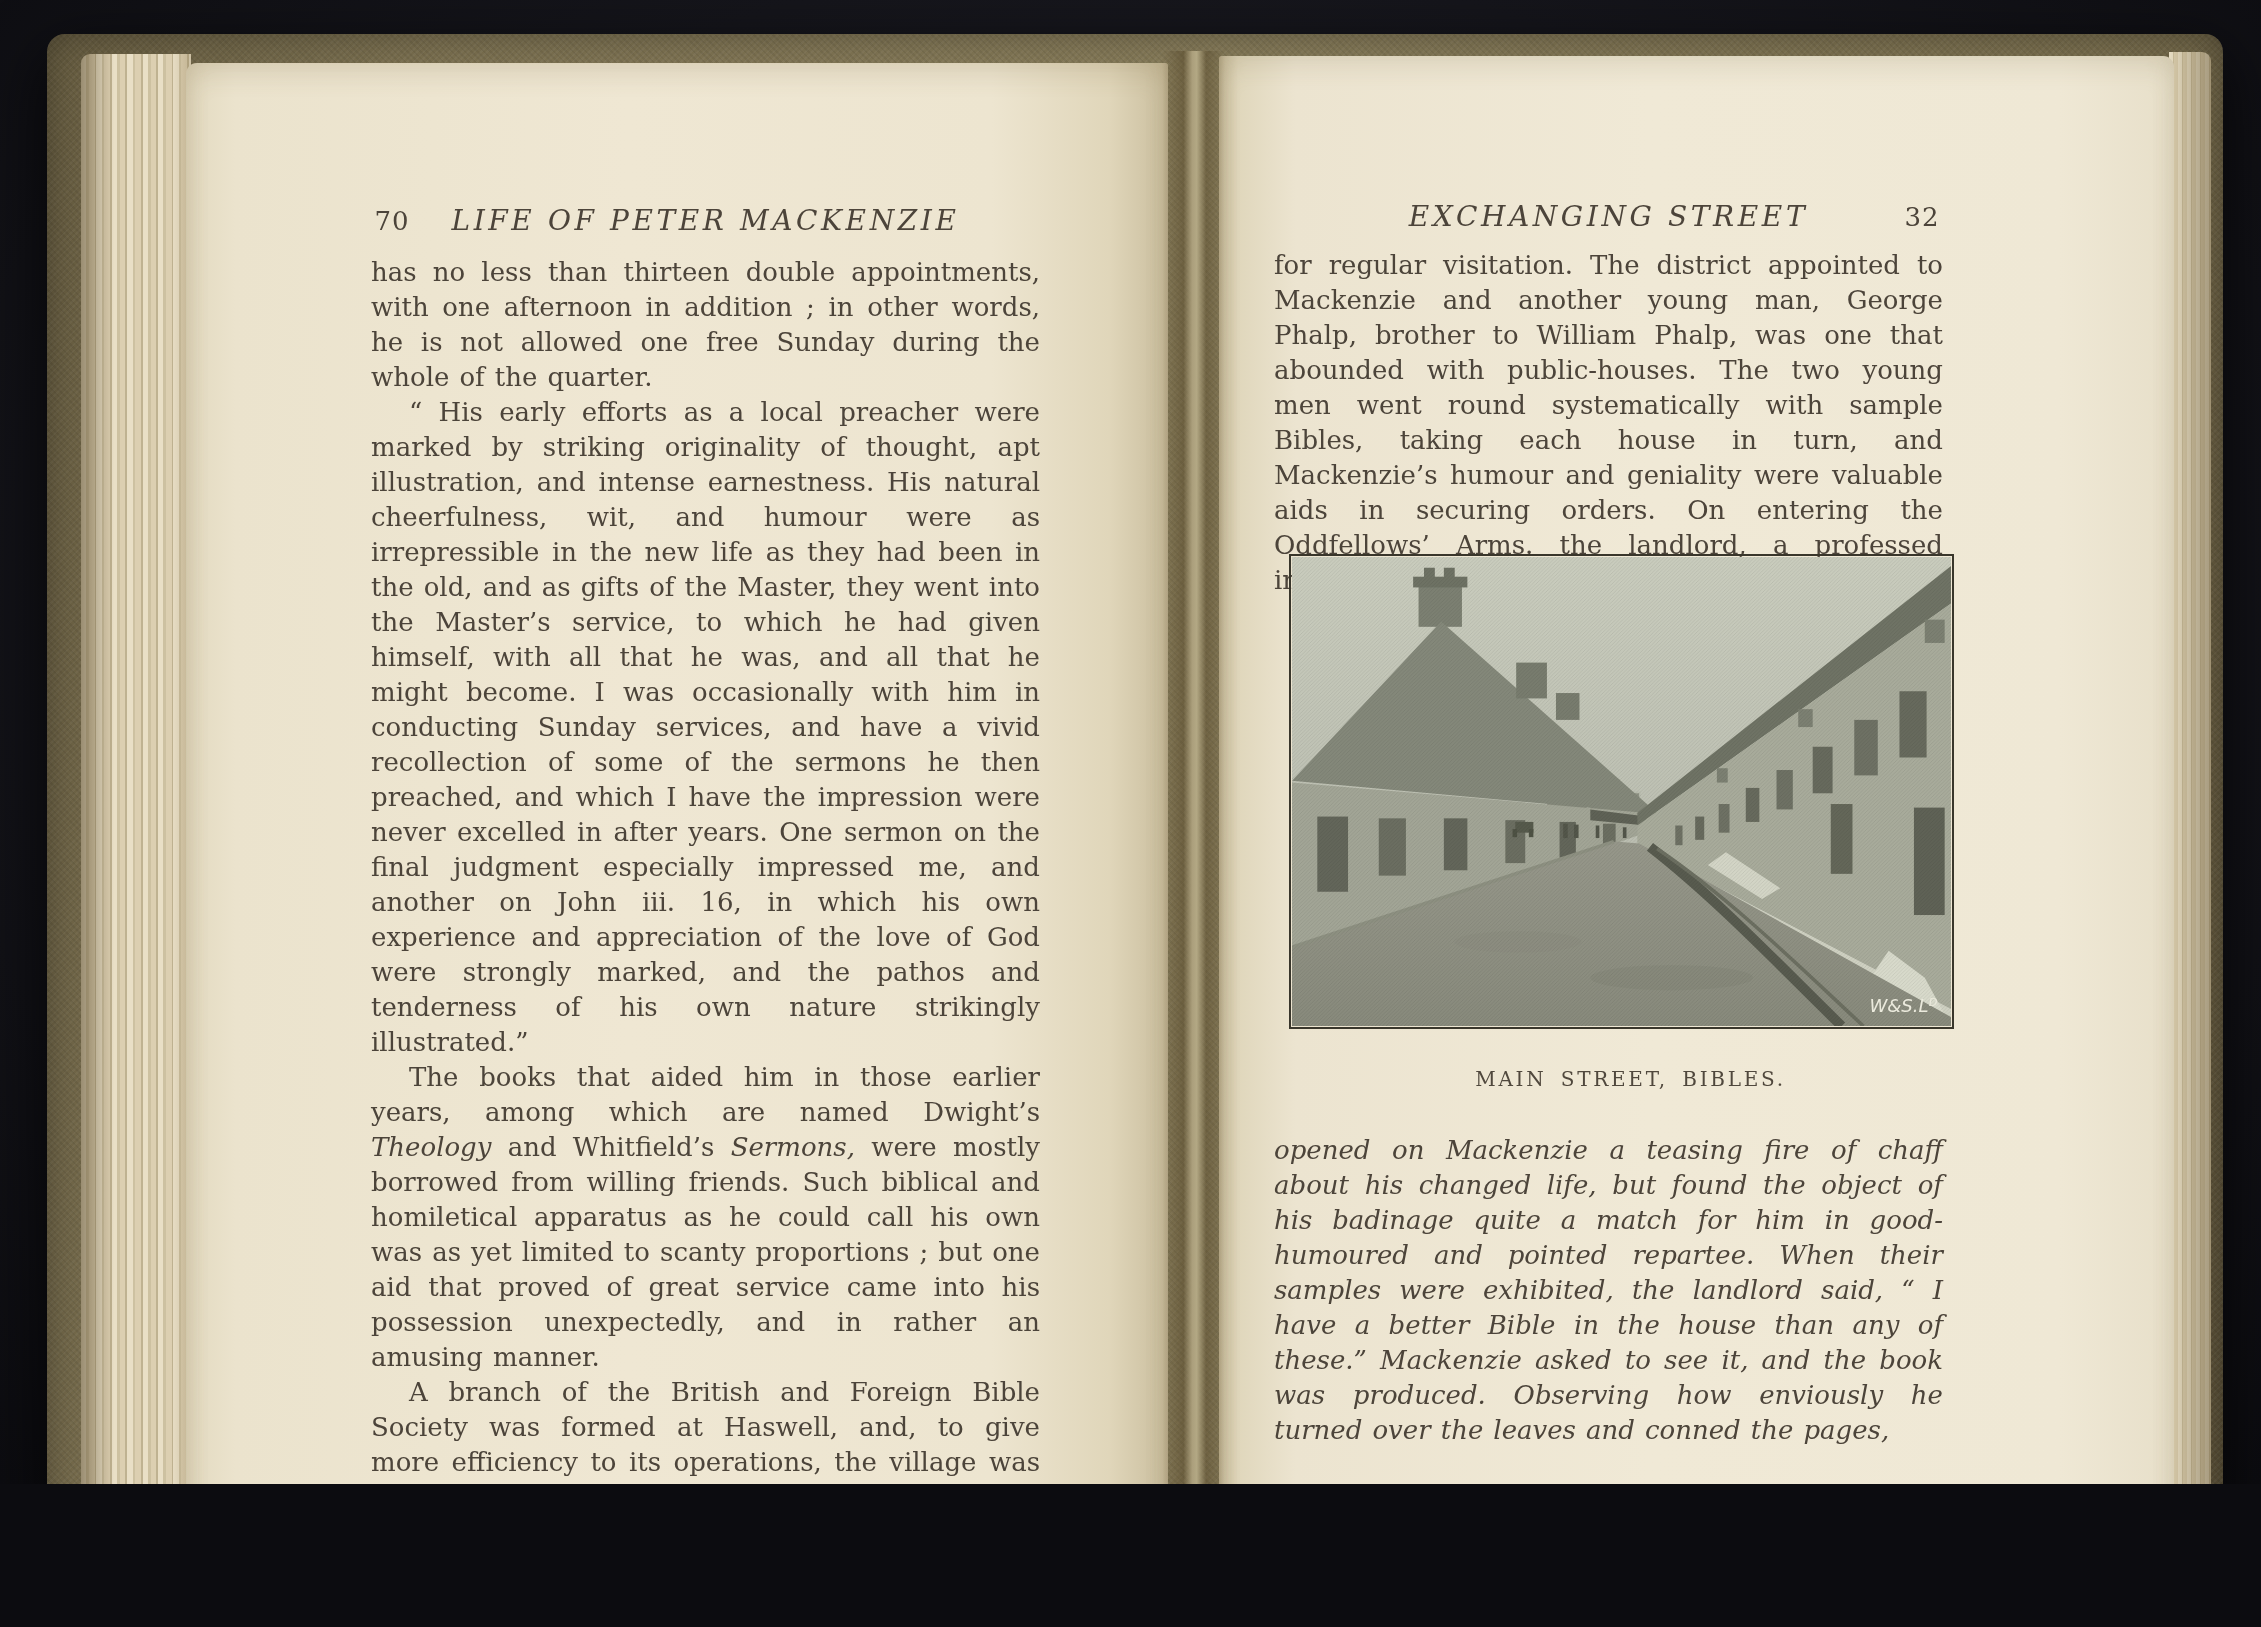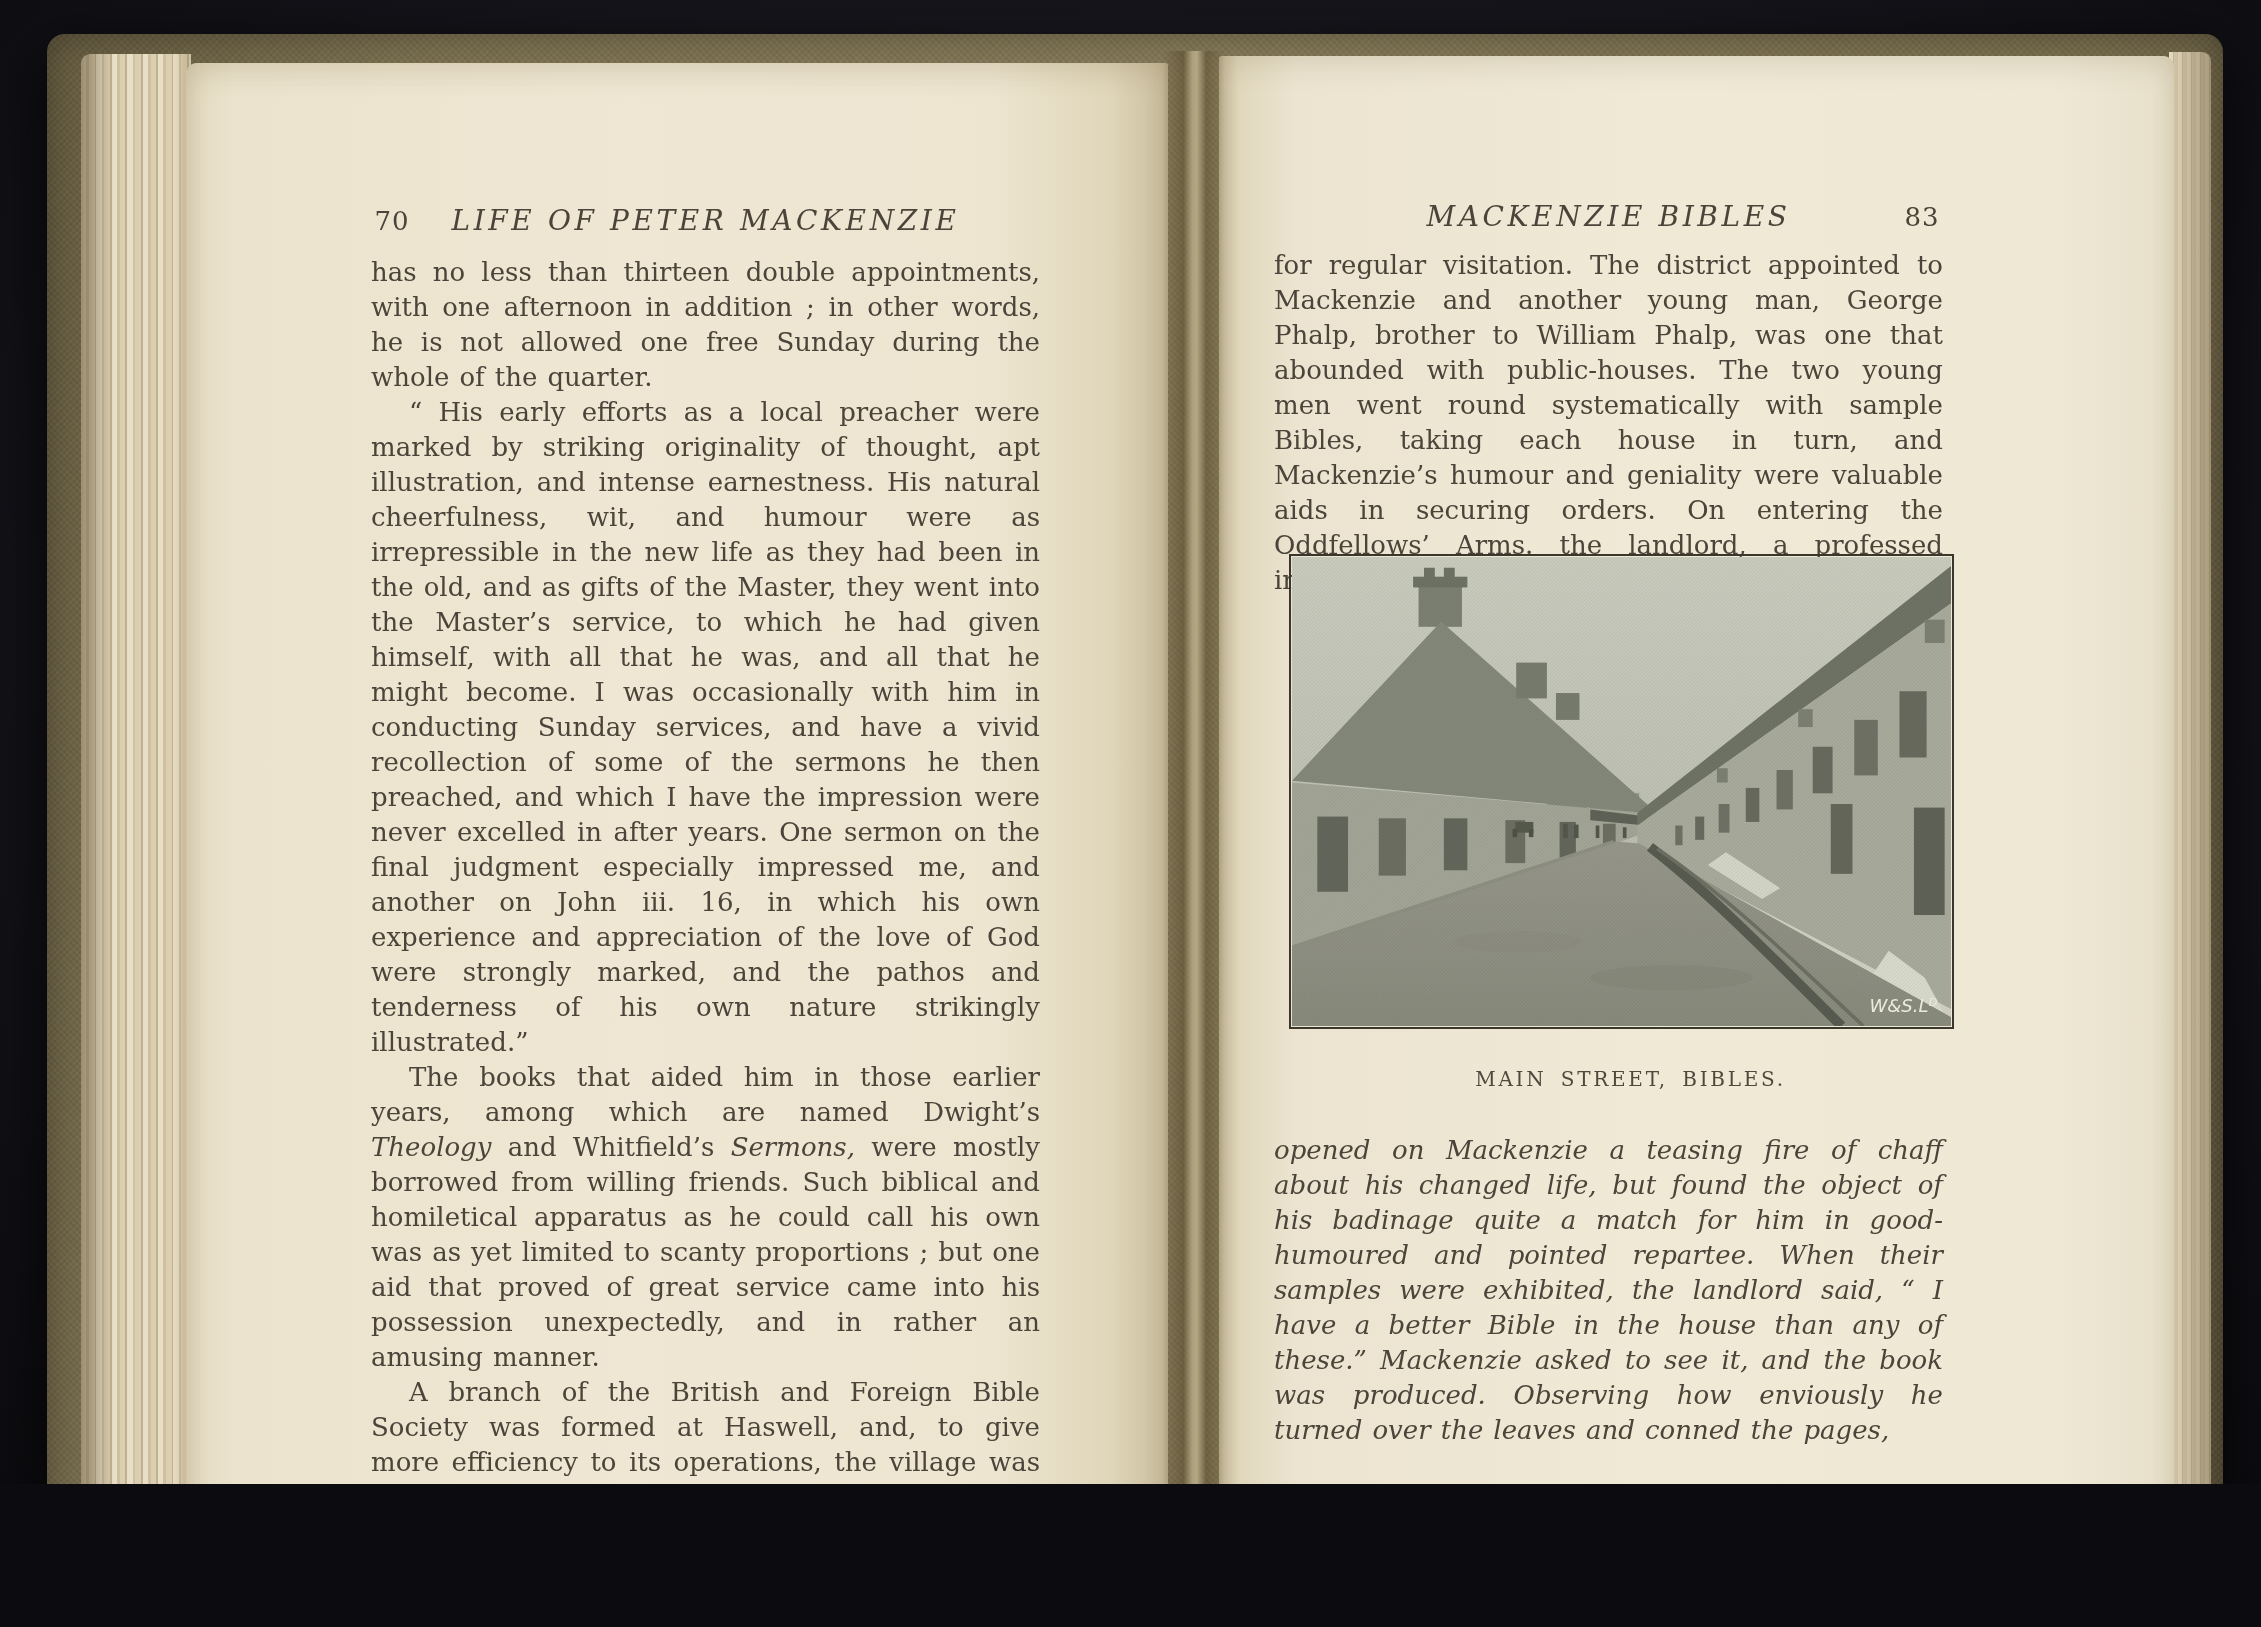--- a/index.html
+++ b/index.html
@@ -109,22 +109,22 @@
   </div>
 
   <div class="body-text" style="left:371px; top:255px;">
     <p>has no less than thirteen double appointments, with one afternoon in addition ; in other words, he is not allowed one free Sunday during the whole of the quarter.</p>
     <p class="indent">“ His early efforts as a local preacher were marked by striking originality of thought, apt illustration, and intense earnestness. His natural cheerfulness, wit, and humour were as irrepressible in the new life as they had been in the old, and as gifts of the Master, they went into the Master’s service, to which he had given himself, with all that he was, and all that he might become. I was occasionally with him in conducting Sunday services, and have a vivid recollection of some of the sermons he then preached, and which I have the impression were never excelled in after years. One sermon on the final judgment especially impressed me, and another on John iii. 16, in which his own experience and appreciation of the love of God were strongly marked, and the pathos and tenderness of his own nature strikingly illustrated.”</p>
     <p class="indent"><span>The books that aided him in those earlier years, among which are named Dwight’s </span><i>Theology</i><span> and Whitfield’s </span><i>Sermons,</i><span> were mostly borrowed from willing friends. Such biblical and homiletical apparatus as he could call his own was as yet limited to scanty proportions ; but one aid that proved of great service came into his possession unexpectedly, and in rather an amusing manner.</span></p>
     <p class="indent">A branch of the British and Foreign Bible Society was formed at Haswell, and, to give more efficiency to its operations, the village was divided into districts</p>
   </div>
 
   <div class="running-head" style="left:1274px; top:197px;">
-    <span class="title">MACKENZIE BIBLES</span>
-    <span class="folio folio-right">83</span>
+    <span class="title">EXCHANGING STREET</span>
+    <span class="folio folio-right">32</span>
   </div>
 
   <div class="body-text" style="left:1274px; top:248px;">
     <p>for regular visitation. The district appointed to Mackenzie and another young man, George Phalp, brother to William Phalp, was one that abounded with public-houses. The two young men went round systematically with sample Bibles, taking each house in turn, and Mackenzie’s humour and geniality were valuable aids in securing orders. On entering the Oddfellows’ Arms. the landlord, a professed infidel,</p>
   </div>
 
   <div class="photo-frame">
     <svg viewBox="0 0 729 524" preserveAspectRatio="none">
       <defs>
         <linearGradient id="sky" x1="0" y1="0" x2="0" y2="1">

